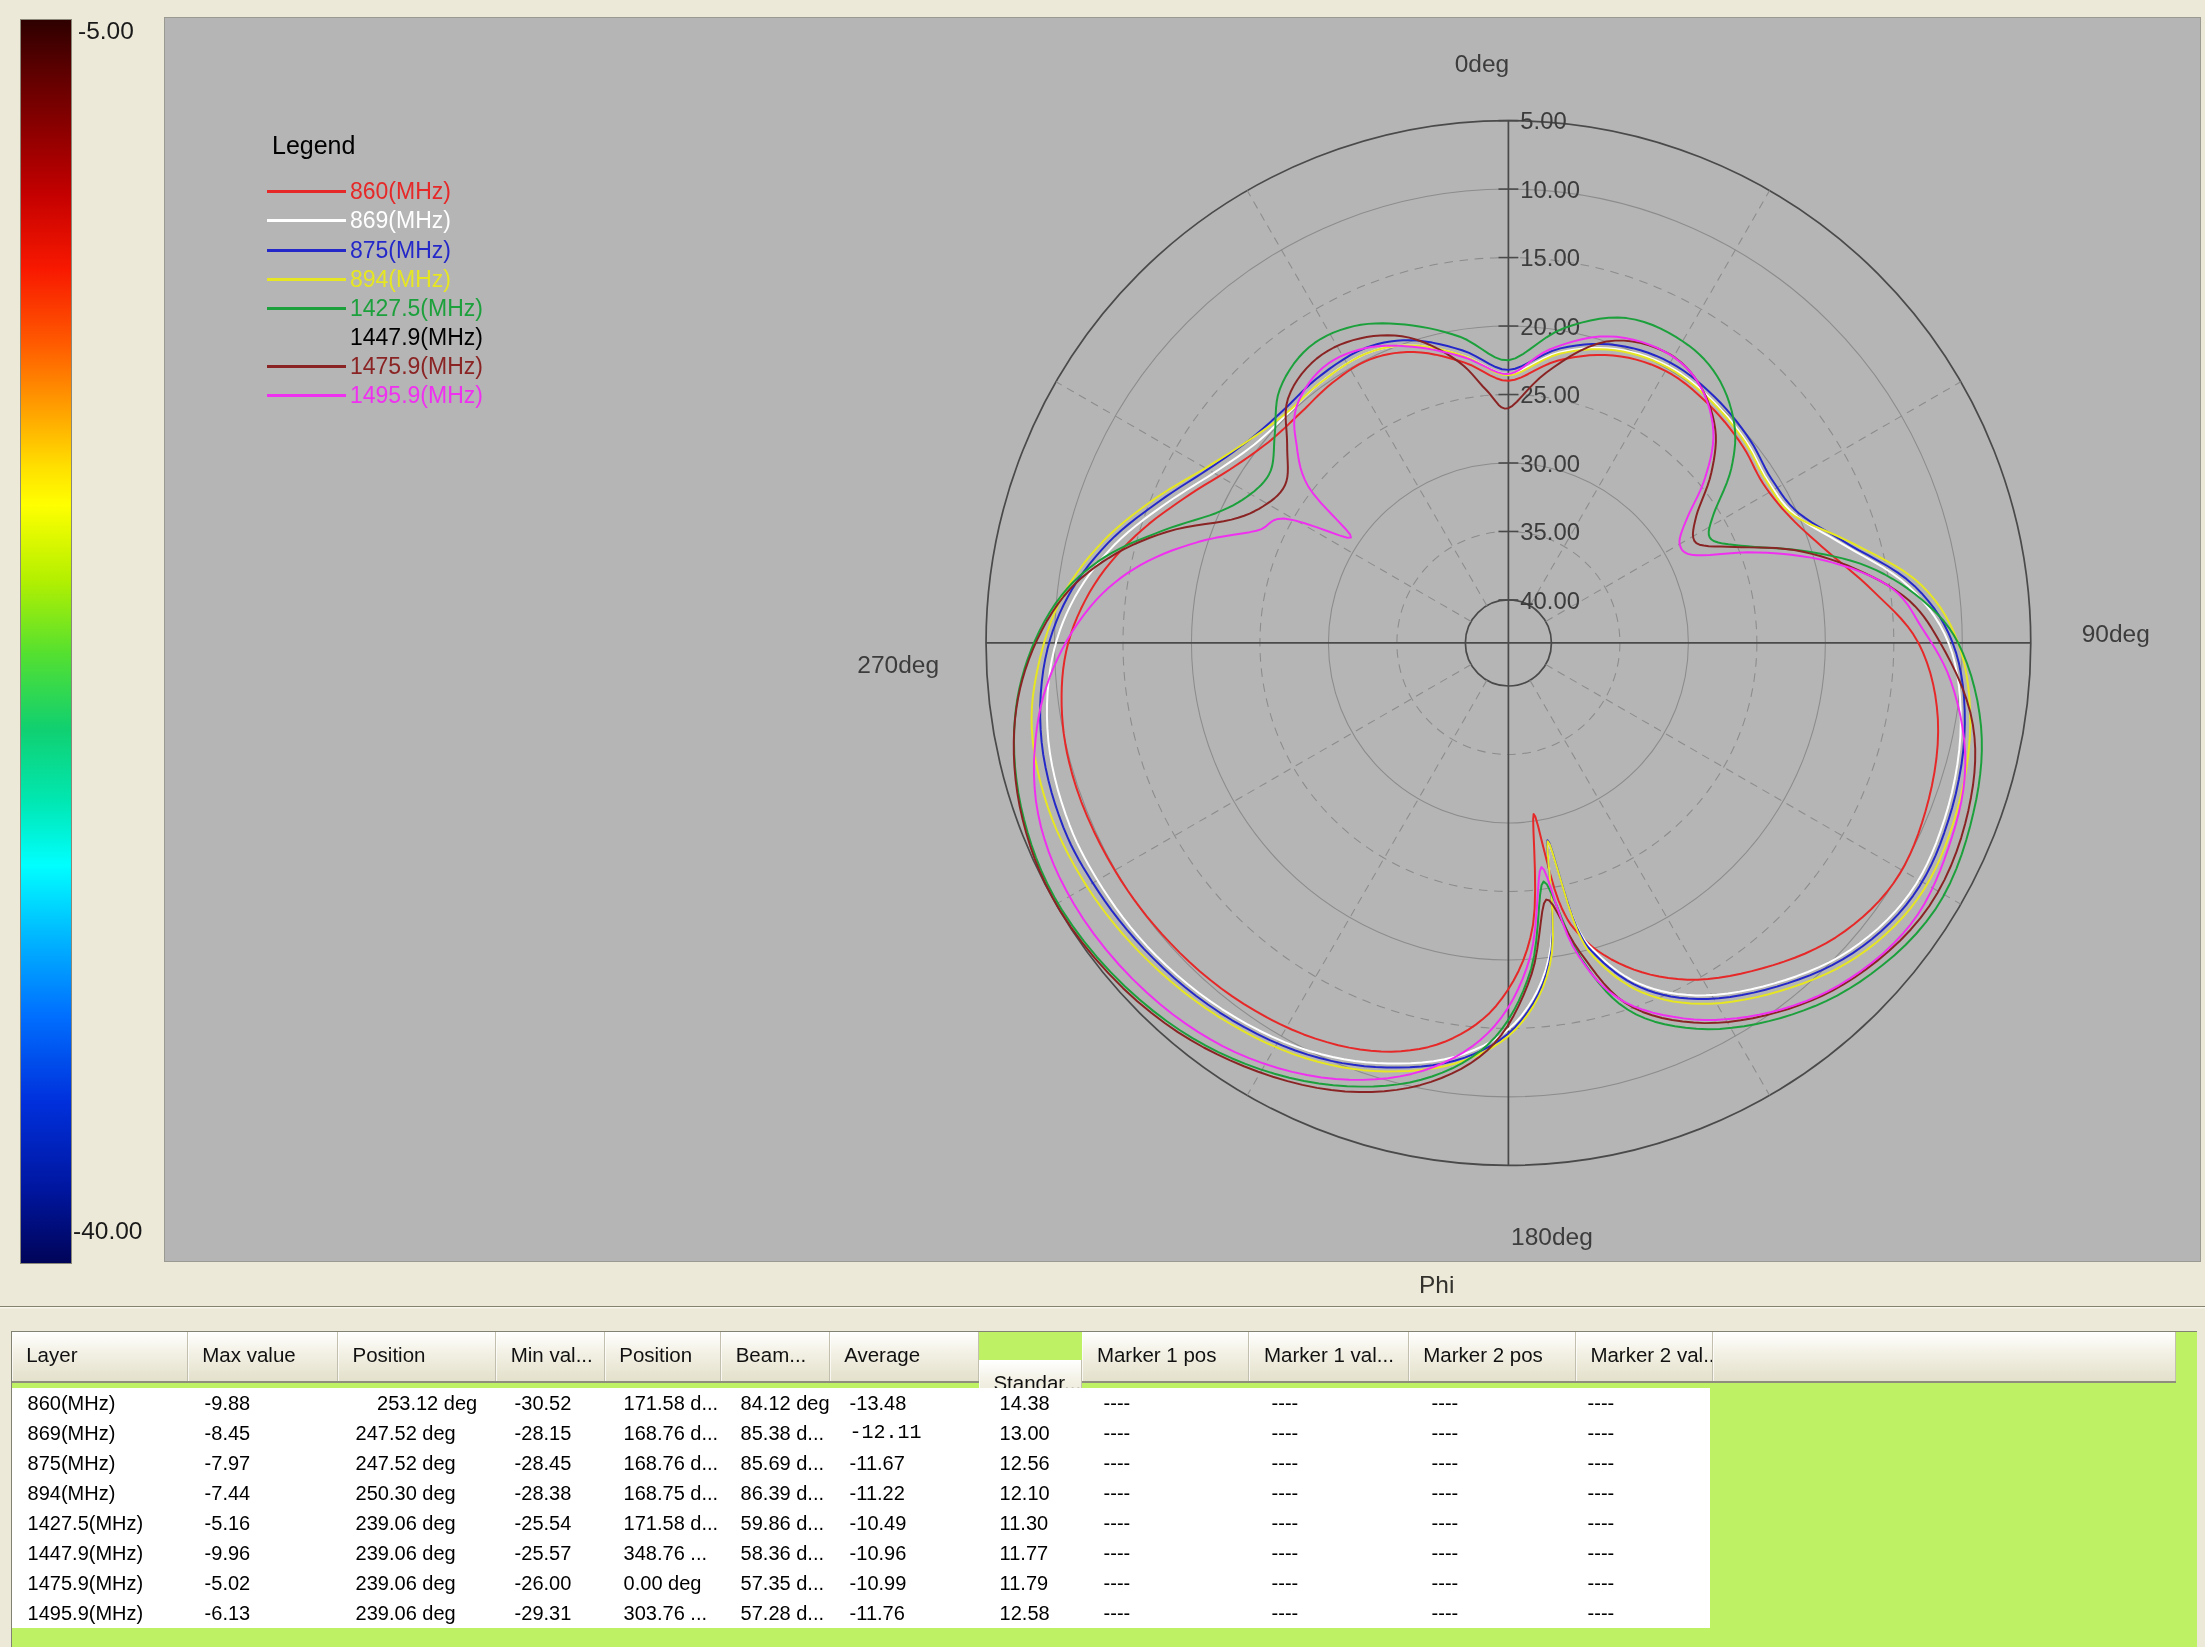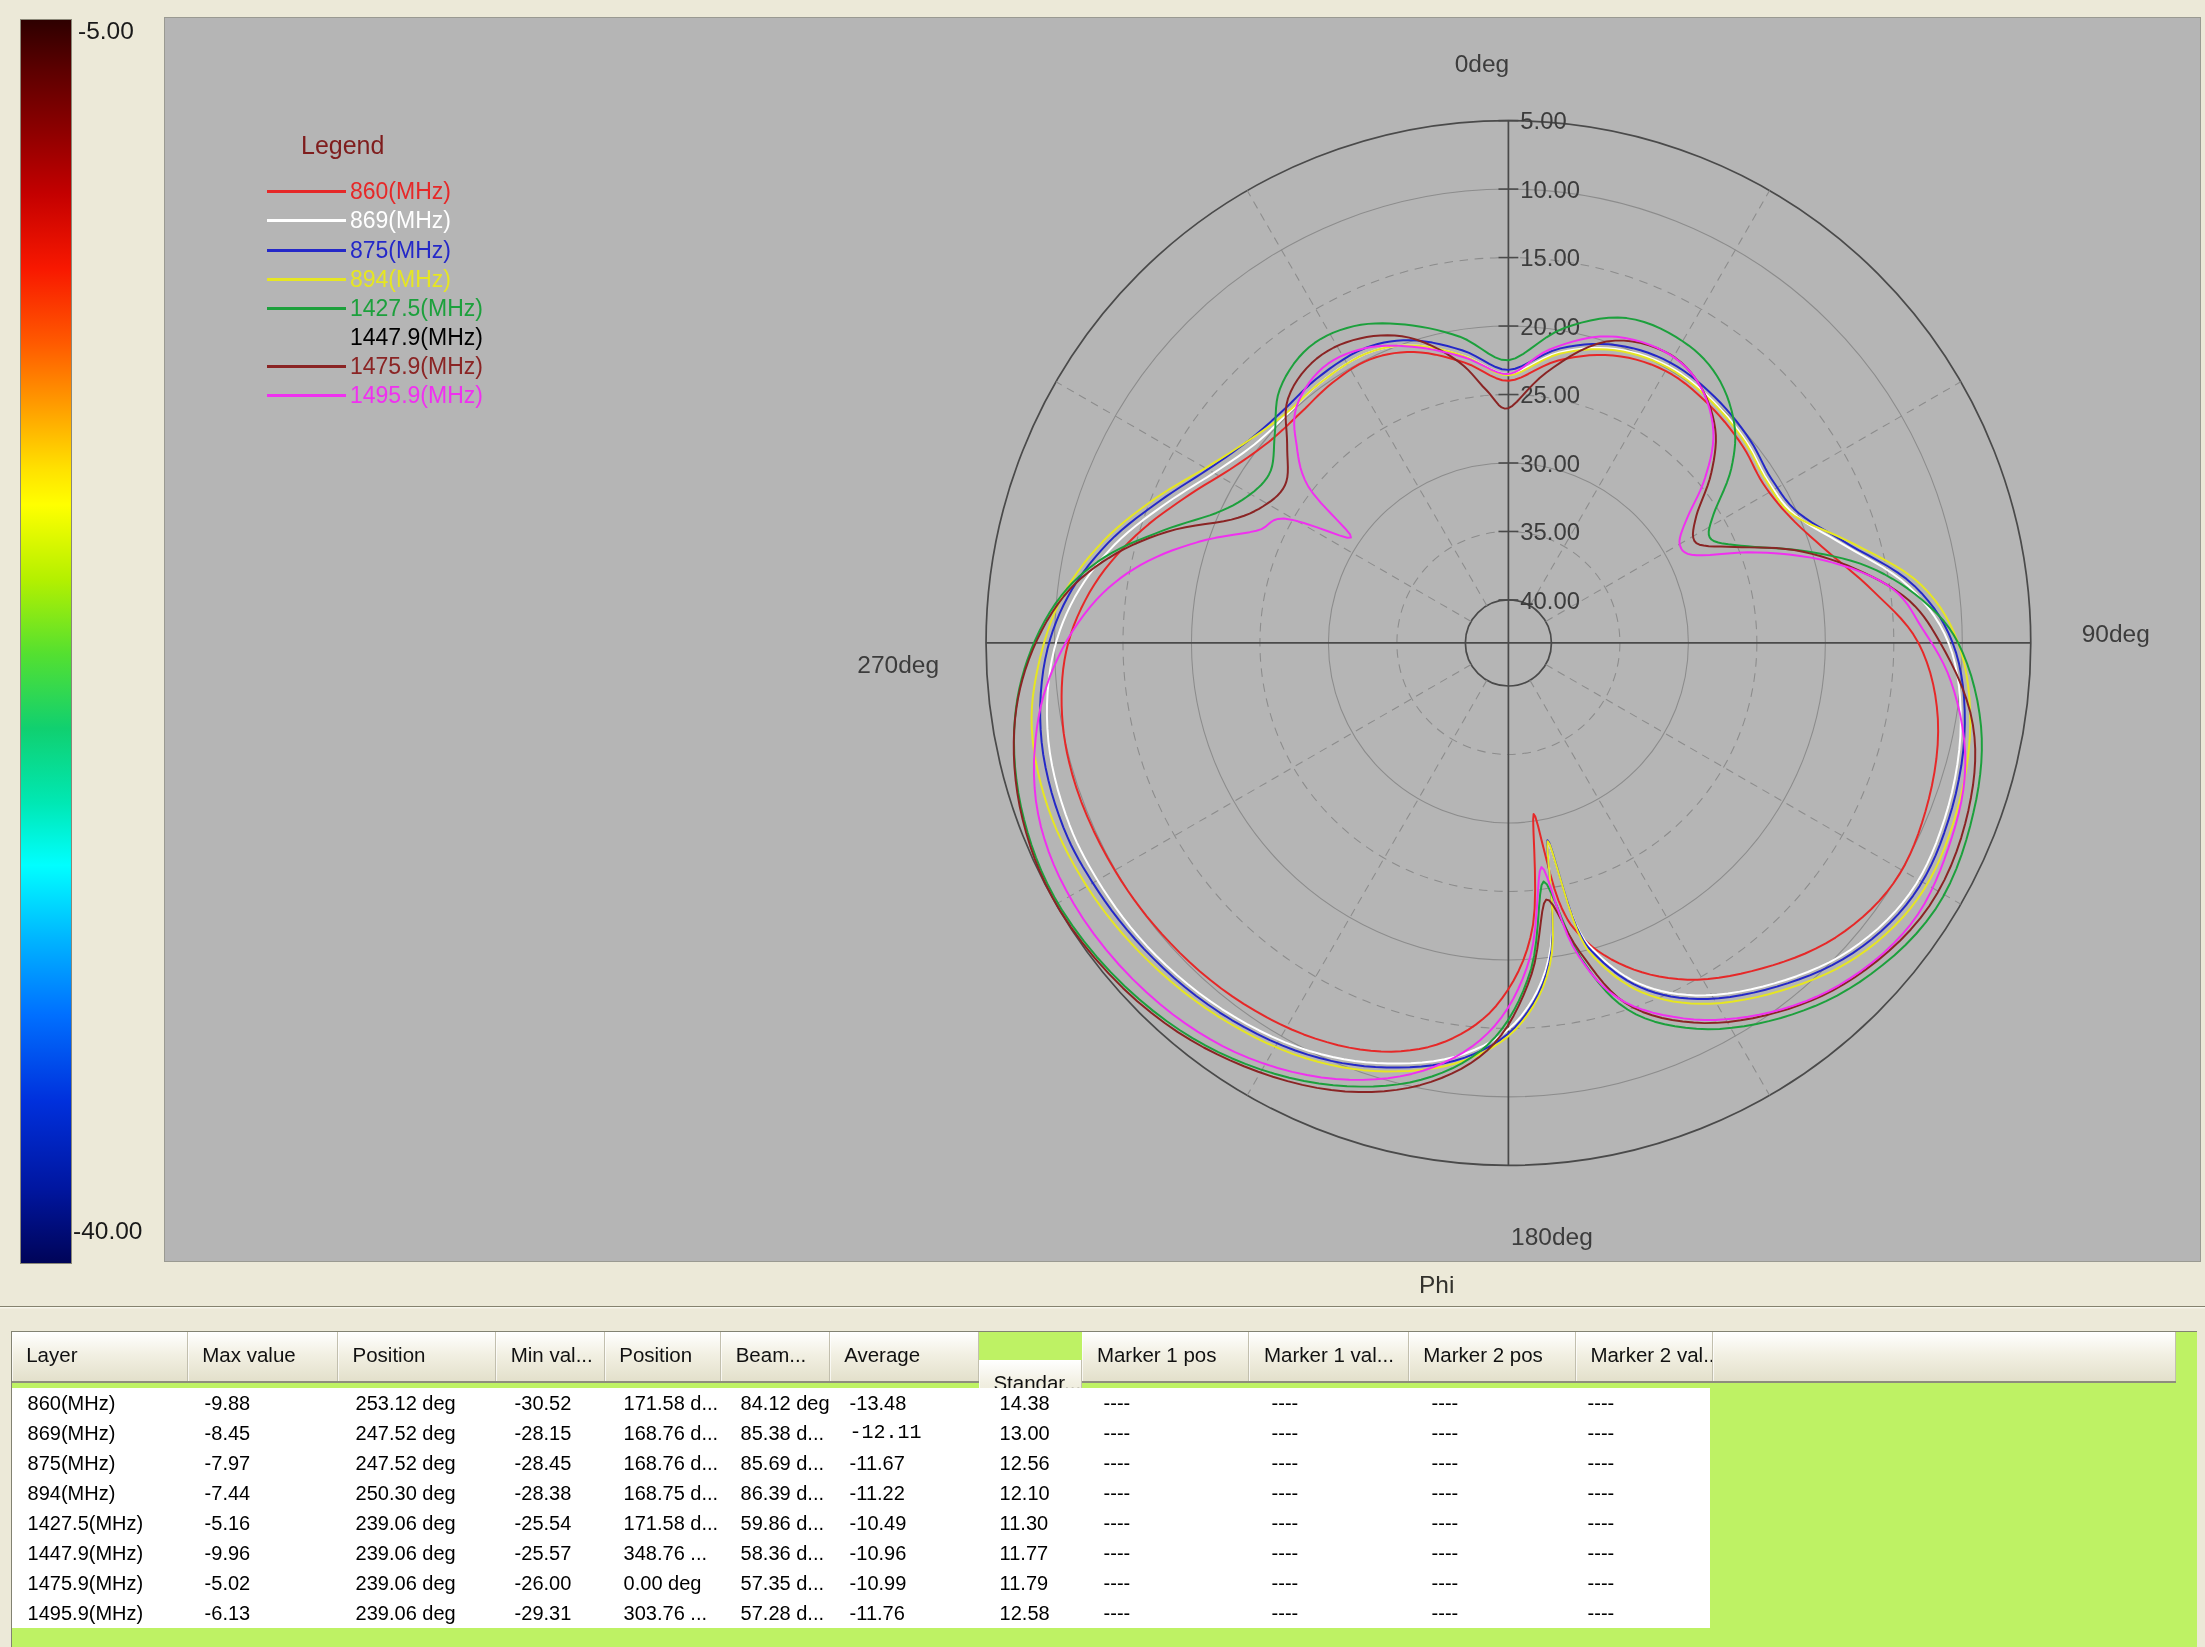--- a/index.html
+++ b/index.html
@@ -98,21 +98,21 @@
         <path d="M2029.0 537.7L2038.8 535.9L2049.0 531.9L2059.8 526.4L2071.0 520.2L2082.6 514.2L2094.5 508.9L2106.4 505.2L2118.2 502.7L2130.2 500.7L2142.2 499.3L2154.3 498.5L2166.5 498.3L2178.6 498.8L2190.6 500.0L2202.5 501.9L2214.3 504.4L2225.9 507.5L2237.4 511.3L2248.6 515.6L2259.6 520.5L2270.4 525.8L2280.9 531.8L2291.0 538.4L2300.7 545.5L2310.1 553.0L2319.2 560.9L2328.1 569.0L2336.7 577.3L2345.2 585.9L2353.6 594.9L2361.6 604.2L2369.3 613.7L2376.5 623.2L2383.2 632.6L2389.4 641.6L2394.8 650.4L2399.5 659.0L2403.8 667.4L2407.8 675.6L2411.8 683.6L2416.1 691.4L2420.9 699.1L2426.0 706.8L2431.1 714.5L2436.3 722.2L2441.8 729.7L2447.9 737.1L2454.8 744.2L2462.5 751.0L2471.4 757.5L2481.1 764.0L2491.7 770.4L2502.9 776.9L2514.6 783.5L2526.6 790.5L2538.9 797.8L2551.8 805.3L2565.7 813.0L2580.1 821.1L2594.7 829.6L2608.8 838.8L2622.1 848.5L2634.2 859.0L2645.0 869.7L2655.0 880.7L2664.2 892.0L2672.7 903.9L2680.5 916.3L2687.6 929.7L2693.9 944.0L2699.3 959.3L2703.6 975.3L2707.0 991.9L2709.5 1009.2L2711.2 1027.0L2712.1 1045.5L2712.3 1064.5L2711.7 1084.5L2710.0 1105.5L2707.2 1127.1L2703.4 1148.8L2698.8 1170.2L2693.5 1190.8L2687.7 1210.1L2681.6 1228.2L2675.4 1245.4L2668.7 1261.9L2661.5 1277.7L2653.6 1293.1L2644.8 1308.0L2635.0 1322.6L2624.1 1336.8L2612.5 1350.4L2600.1 1363.3L2587.1 1375.5L2573.4 1387.1L2559.3 1398.0L2544.6 1408.3L2529.4 1417.7L2513.7 1426.3L2497.5 1434.1L2481.1 1441.0L2464.4 1447.3L2447.5 1453.0L2430.7 1458.2L2413.6 1462.9L2396.0 1467.0L2378.3 1470.6L2360.7 1473.3L2343.6 1475.2L2327.3 1476.2L2312.0 1476.3L2297.8 1475.5L2284.4 1474.2L2271.8 1472.2L2259.8 1469.7L2248.3 1466.5L2237.2 1462.8L2226.5 1458.5L2216.0 1453.5L2205.9 1447.7L2196.2 1441.3L2187.1 1434.6L2178.6 1427.7L2170.8 1420.8L2163.8 1414.1L2157.8 1408.2L2152.9 1403.3L2148.6 1398.6L2144.7 1393.6L2140.6 1387.5L2136.2 1379.6L2131.1 1369.3L2124.8 1353.6L2117.6 1332.4L2110.1 1308.5L2103.0 1285.1L2096.8 1265.2L2092.1 1251.9L2089.2 1248.2L2088.6 1256.0L2089.6 1273.1L2091.5 1296.9L2093.5 1324.5L2094.8 1353.0L2095.0 1379.7L2093.3 1401.7L2090.0 1419.8L2085.6 1436.8L2080.0 1452.8L2073.5 1467.7L2066.1 1481.8L2057.7 1494.9L2048.7 1507.2L2038.8 1518.4L2028.2 1528.3L2016.7 1537.2L2004.6 1545.1L1991.7 1552.1L1978.1 1558.4L1963.8 1564.1L1948.7 1569.0L1932.6 1572.8L1916.0 1575.7L1898.8 1577.6L1881.5 1578.8L1864.1 1579.2L1846.9 1579.2L1830.0 1578.5L1813.4 1577.3L1796.9 1575.4L1780.4 1572.8L1763.6 1569.4L1746.3 1565.3L1728.5 1560.2L1710.0 1554.0L1691.0 1546.8L1671.8 1538.5L1652.5 1529.3L1633.5 1519.2L1614.8 1508.5L1596.7 1497.3L1579.0 1485.4L1561.5 1472.7L1544.4 1459.2L1527.8 1445.2L1512.0 1430.9L1497.1 1416.4L1483.2 1402.0L1470.3 1387.6L1458.1 1373.1L1446.6 1358.5L1436.0 1344.1L1426.1 1329.8L1416.9 1315.9L1408.4 1302.3L1400.8 1289.7L1394.2 1278.2L1388.2 1267.2L1382.6 1256.4L1377.1 1245.1L1371.6 1232.7L1366.0 1218.6L1360.2 1202.8L1354.4 1185.6L1348.9 1167.4L1344.0 1148.5L1339.8 1129.3L1336.5 1110.3L1334.1 1091.7L1332.7 1073.4L1332.0 1055.0L1332.1 1036.7L1333.0 1018.6L1334.6 1001.1L1336.8 984.1L1339.7 968.1L1343.1 953.0L1347.0 938.9L1351.4 925.4L1356.2 912.5L1361.5 900.0L1367.4 887.6L1373.9 875.1L1381.1 862.8L1388.8 850.8L1397.0 839.1L1405.7 827.7L1414.9 816.7L1424.3 806.0L1434.0 795.7L1444.2 785.7L1454.8 776.3L1465.8 767.2L1477.0 758.5L1488.3 750.2L1499.4 742.2L1510.3 734.5L1521.2 726.9L1532.0 719.8L1542.8 712.9L1553.5 706.2L1564.0 699.7L1574.2 693.4L1584.0 687.1L1593.5 680.8L1602.7 674.7L1611.7 668.6L1620.5 662.5L1629.0 656.4L1637.3 650.3L1645.3 644.2L1652.9 637.9L1660.2 631.4L1667.4 624.8L1674.3 618.2L1681.2 611.5L1688.1 604.8L1695.0 598.2L1701.8 591.6L1708.4 585.1L1714.9 578.5L1721.5 571.9L1728.4 565.2L1735.8 558.5L1744.0 551.7L1752.9 544.7L1762.6 537.4L1772.8 530.0L1783.5 523.0L1794.3 516.5L1805.1 510.9L1815.5 506.3L1825.5 502.7L1835.0 499.9L1844.3 497.8L1853.6 496.3L1863.0 495.2L1872.7 494.7L1883.0 494.6L1893.8 495.2L1904.9 496.5L1916.2 498.4L1927.4 500.9L1938.6 503.8L1949.6 506.9L1960.3 510.0L1970.7 513.9L1980.9 518.9L1990.8 524.3L2000.5 529.5L2010.1 533.9L2019.5 536.9Z" fill="none" stroke="#ffffff" stroke-width="3" stroke-linejoin="round" stroke-linecap="round"></path>
         <path d="M2029.0 531.5L2039.0 529.8L2049.3 525.8L2060.2 520.3L2071.6 514.2L2083.4 508.1L2095.4 502.8L2107.5 499.0L2119.4 496.6L2131.6 494.7L2143.8 493.3L2156.0 492.5L2168.3 492.4L2180.6 492.9L2192.7 494.2L2204.8 496.1L2216.7 498.7L2228.5 501.9L2240.1 505.7L2251.5 510.1L2262.6 515.0L2273.5 520.5L2284.1 526.5L2294.3 533.2L2304.2 540.4L2313.7 548.0L2322.9 555.9L2331.9 564.1L2340.7 572.5L2349.3 581.2L2357.8 590.4L2365.9 599.8L2373.7 609.4L2381.1 619.0L2387.9 628.5L2394.1 637.6L2399.7 646.5L2404.4 655.2L2408.8 663.7L2412.9 672.0L2417.0 680.1L2421.3 688.0L2426.2 695.8L2431.3 703.6L2436.5 711.5L2441.7 719.2L2447.3 726.9L2453.5 734.3L2460.4 741.5L2468.2 748.4L2477.1 755.1L2486.8 761.7L2497.4 768.2L2508.6 774.8L2520.3 781.6L2532.5 788.7L2544.8 796.1L2558.0 803.7L2572.3 811.4L2587.1 819.5L2602.1 828.1L2616.6 837.4L2630.2 847.2L2642.3 857.8L2653.1 868.8L2662.8 879.9L2671.8 891.4L2679.9 903.4L2687.3 916.0L2694.0 929.5L2700.1 944.0L2705.4 959.4L2709.7 975.5L2713.0 992.3L2715.6 1009.7L2717.3 1027.8L2718.2 1046.4L2718.4 1065.6L2717.7 1085.7L2716.0 1106.9L2713.2 1128.7L2709.3 1150.6L2704.7 1172.2L2699.3 1192.9L2693.4 1212.4L2687.3 1230.7L2681.0 1248.1L2674.3 1264.7L2667.0 1280.6L2659.0 1296.1L2650.1 1311.2L2640.2 1325.9L2629.3 1340.2L2617.6 1353.9L2605.1 1367.0L2592.0 1379.3L2578.3 1391.1L2564.0 1402.1L2549.2 1412.4L2533.9 1422.0L2518.1 1430.7L2501.8 1438.5L2485.2 1445.6L2468.4 1452.0L2451.5 1457.8L2434.5 1463.0L2417.3 1467.8L2399.6 1472.1L2381.7 1475.7L2364.0 1478.6L2346.8 1480.6L2330.3 1481.6L2314.9 1481.7L2300.6 1481.1L2287.1 1479.8L2274.4 1477.9L2262.3 1475.4L2250.7 1472.3L2239.6 1468.6L2228.7 1464.3L2218.2 1459.3L2208.0 1453.6L2198.2 1447.3L2189.1 1440.7L2180.5 1433.8L2172.6 1426.9L2165.5 1420.1L2159.5 1414.1L2154.5 1409.1L2150.1 1404.4L2146.1 1399.1L2141.9 1392.7L2137.4 1384.3L2132.1 1373.3L2125.5 1356.4L2117.9 1333.5L2109.9 1307.6L2102.4 1282.3L2095.8 1260.7L2090.9 1246.2L2088.0 1242.1L2087.6 1250.6L2088.9 1269.3L2091.2 1295.1L2093.5 1325.0L2095.3 1355.9L2095.7 1384.5L2094.2 1407.8L2090.9 1426.6L2086.4 1443.8L2080.8 1459.8L2074.1 1474.6L2066.5 1488.3L2058.1 1501.2L2048.9 1513.4L2038.9 1524.6L2028.2 1534.5L2016.6 1543.4L2004.3 1551.3L1991.3 1558.3L1977.6 1564.6L1963.2 1570.3L1947.9 1575.1L1931.7 1579.0L1914.9 1581.8L1897.6 1583.7L1880.1 1584.8L1862.5 1585.2L1845.2 1585.1L1828.2 1584.5L1811.4 1583.2L1794.8 1581.2L1778.1 1578.6L1761.1 1575.2L1743.7 1570.9L1725.7 1565.8L1707.1 1559.5L1687.9 1552.2L1668.6 1543.8L1649.2 1534.5L1630.0 1524.3L1611.1 1513.5L1592.9 1502.2L1575.1 1490.1L1557.4 1477.3L1540.2 1463.6L1523.6 1449.5L1507.6 1435.0L1492.6 1420.4L1478.5 1406.0L1465.2 1391.5L1452.7 1377.1L1441.0 1362.6L1429.9 1348.2L1419.6 1334.0L1410.1 1320.0L1401.2 1306.4L1393.4 1293.8L1386.4 1282.3L1380.1 1271.3L1374.2 1260.4L1368.4 1249.1L1362.7 1236.6L1356.8 1222.4L1350.8 1206.4L1344.8 1189.0L1339.2 1170.6L1334.2 1151.4L1329.9 1132.0L1326.4 1112.7L1324.0 1093.8L1322.5 1075.3L1321.8 1056.6L1321.8 1038.0L1322.7 1019.7L1324.3 1001.9L1326.5 984.7L1329.4 968.4L1332.8 953.1L1336.7 938.8L1341.0 925.2L1345.9 912.1L1351.2 899.3L1357.1 886.7L1363.6 874.1L1370.8 861.5L1378.5 849.3L1386.8 837.4L1395.6 825.8L1404.7 814.6L1414.2 803.7L1424.0 793.2L1434.2 783.0L1444.9 773.4L1456.0 764.1L1467.2 755.3L1478.5 746.8L1489.8 738.5L1500.8 730.6L1511.6 722.9L1522.6 715.5L1533.5 708.4L1544.3 701.6L1554.8 694.9L1565.1 688.4L1575.0 681.9L1584.6 675.5L1593.9 669.1L1603.0 662.8L1611.9 656.6L1620.5 650.3L1628.9 644.1L1637.1 637.8L1645.0 631.5L1652.7 625.1L1660.2 618.6L1667.6 612.0L1674.9 605.4L1682.1 598.8L1689.3 592.2L1696.3 585.6L1703.0 579.0L1709.6 572.3L1716.3 565.6L1723.3 558.7L1730.8 551.9L1739.1 545.0L1748.2 537.9L1758.1 530.4L1768.5 523.0L1779.3 515.9L1790.3 509.3L1801.3 503.5L1811.9 498.9L1822.0 495.2L1831.7 492.3L1841.2 490.1L1850.6 488.5L1860.1 487.5L1870.0 486.9L1880.4 486.8L1891.4 487.2L1902.7 488.5L1914.1 490.3L1925.6 492.7L1936.9 495.5L1948.1 498.6L1959.0 501.8L1969.6 505.9L1980.0 511.2L1990.2 516.9L2000.1 522.5L2009.8 527.2L2019.3 530.5Z" fill="none" stroke="#2428c8" stroke-width="3" stroke-linejoin="round" stroke-linecap="round"></path>
         <path d="M2029.0 539.8L2038.8 538.1L2048.9 534.1L2059.6 528.6L2070.8 522.4L2082.4 516.3L2094.2 511.0L2106.0 507.2L2117.8 504.7L2129.7 502.7L2141.7 501.3L2153.8 500.5L2165.9 500.3L2177.9 500.8L2189.9 501.9L2201.8 503.8L2213.5 506.3L2225.1 509.4L2236.5 513.1L2247.7 517.4L2258.7 522.3L2269.4 527.6L2279.8 533.6L2289.8 540.1L2299.5 547.2L2308.9 554.7L2317.9 562.5L2326.8 570.6L2335.4 578.9L2343.9 587.4L2352.1 596.4L2360.2 605.7L2367.8 615.2L2375.0 624.6L2381.7 633.9L2387.8 642.9L2393.2 651.7L2397.9 660.2L2402.1 668.6L2406.1 676.8L2410.1 684.7L2414.4 692.5L2419.2 700.2L2424.1 707.9L2428.9 715.8L2433.8 723.6L2439.1 731.2L2445.1 738.5L2452.2 745.4L2460.7 751.8L2470.7 757.8L2482.3 763.5L2495.0 769.1L2508.5 774.9L2522.6 780.9L2536.8 787.4L2550.8 794.4L2565.2 801.8L2580.4 809.4L2595.9 817.6L2611.4 826.3L2626.4 835.6L2640.2 845.6L2652.6 856.4L2663.4 867.5L2672.9 878.9L2681.5 890.6L2689.2 902.8L2696.2 915.7L2702.5 929.3L2708.4 944.0L2713.5 959.6L2717.8 975.9L2721.1 992.9L2723.7 1010.5L2725.4 1028.8L2726.4 1047.6L2726.6 1067.0L2725.9 1087.4L2724.0 1108.8L2721.2 1130.9L2717.3 1153.0L2712.5 1174.8L2707.0 1195.8L2701.1 1215.5L2694.9 1234.0L2688.5 1251.6L2681.7 1268.4L2674.3 1284.5L2666.2 1300.2L2657.3 1315.4L2647.2 1330.3L2636.2 1344.8L2624.3 1358.7L2611.8 1371.9L2598.5 1384.4L2584.7 1396.3L2570.3 1407.5L2555.4 1418.0L2540.0 1427.7L2524.0 1436.5L2507.5 1444.5L2490.8 1451.8L2473.8 1458.3L2456.7 1464.2L2439.6 1469.6L2422.2 1474.5L2404.3 1478.9L2386.3 1482.6L2368.4 1485.6L2351.0 1487.7L2334.4 1488.8L2318.8 1489.0L2304.3 1488.5L2290.7 1487.2L2277.8 1485.4L2265.6 1482.9L2253.9 1479.9L2242.6 1476.3L2231.7 1472.0L2221.0 1467.1L2210.7 1461.4L2200.9 1455.3L2191.6 1448.7L2183.0 1441.8L2175.0 1434.9L2167.8 1428.0L2161.6 1421.9L2156.5 1416.7L2152.1 1411.8L2147.9 1406.3L2143.7 1399.6L2139.0 1390.8L2133.5 1379.3L2126.8 1361.9L2118.9 1338.2L2110.8 1311.5L2103.0 1285.3L2096.3 1263.0L2091.2 1247.9L2088.3 1243.5L2087.8 1252.0L2089.2 1271.0L2091.5 1297.3L2094.0 1327.8L2095.8 1359.2L2096.3 1388.3L2094.8 1411.9L2091.4 1430.8L2086.9 1448.2L2081.2 1464.1L2074.5 1478.8L2066.8 1492.5L2058.3 1505.4L2049.0 1517.5L2039.0 1528.7L2028.2 1538.6L2016.5 1547.4L2004.2 1555.3L1991.1 1562.3L1977.3 1568.6L1962.7 1574.4L1947.3 1579.5L1931.0 1583.6L1914.0 1586.7L1896.5 1588.9L1878.8 1590.4L1861.0 1591.0L1843.5 1591.1L1826.3 1590.5L1809.4 1589.2L1792.6 1587.2L1775.8 1584.4L1758.7 1580.9L1741.2 1576.6L1723.0 1571.3L1704.2 1565.0L1684.9 1557.5L1665.4 1549.0L1645.9 1539.6L1626.5 1529.3L1607.5 1518.4L1589.1 1507.1L1571.0 1495.1L1553.0 1482.2L1535.4 1468.7L1518.4 1454.6L1502.1 1440.2L1486.6 1425.7L1472.1 1411.3L1458.7 1397.1L1446.2 1383.2L1434.5 1369.5L1423.4 1355.6L1412.7 1341.5L1402.4 1326.9L1392.3 1311.6L1382.4 1295.7L1372.8 1279.2L1363.7 1262.4L1355.2 1245.3L1347.2 1227.9L1340.1 1210.4L1333.7 1193.0L1328.0 1175.4L1323.0 1157.6L1318.6 1139.8L1315.0 1122.1L1312.1 1104.6L1310.1 1087.5L1309.0 1071.0L1308.8 1055.1L1309.4 1039.9L1310.7 1025.2L1312.7 1010.9L1315.1 996.9L1317.9 982.9L1321.1 968.7L1324.6 954.5L1328.5 940.5L1332.9 926.6L1337.7 913.0L1343.0 899.5L1348.9 886.2L1355.4 873.2L1362.6 860.5L1370.4 848.1L1378.7 836.0L1387.4 824.3L1396.6 812.9L1406.2 801.8L1416.0 791.2L1426.2 780.9L1436.9 771.0L1447.9 761.6L1459.1 752.5L1470.5 743.9L1481.8 735.5L1493.1 727.5L1504.4 719.8L1515.8 712.5L1527.4 705.5L1538.8 698.8L1550.0 692.4L1560.9 686.1L1571.4 679.8L1581.5 673.6L1591.4 667.5L1601.0 661.5L1610.3 655.5L1619.4 649.5L1628.4 643.7L1637.1 637.8L1645.7 632.0L1654.1 626.2L1662.3 620.4L1670.3 614.5L1678.2 608.6L1686.0 602.7L1693.6 596.7L1700.9 590.6L1707.7 584.4L1714.5 578.0L1721.2 571.5L1728.3 565.0L1735.8 558.3L1744.0 551.7L1753.0 544.8L1762.7 537.5L1772.9 530.2L1783.5 523.1L1794.3 516.6L1805.1 510.9L1815.5 506.3L1825.5 502.7L1835.0 499.9L1844.3 497.8L1853.6 496.3L1863.0 495.2L1872.7 494.7L1883.0 494.6L1893.8 495.2L1904.9 496.4L1916.1 498.3L1927.4 500.8L1938.6 503.6L1949.6 506.7L1960.3 510.0L1970.7 514.1L1980.9 519.4L1990.9 525.2L2000.6 530.8L2010.1 535.5L2019.5 538.7Z" fill="none" stroke="#e6e622" stroke-width="3" stroke-linejoin="round" stroke-linecap="round"></path>
         <path d="M2029.0 517.0L2039.3 514.1L2050.2 508.2L2061.7 500.2L2073.9 491.3L2086.6 482.3L2099.7 474.4L2112.8 468.5L2126.0 464.1L2139.4 460.1L2153.0 456.8L2166.8 454.4L2180.5 452.9L2194.1 452.5L2207.6 453.3L2220.9 455.6L2234.0 459.1L2246.8 463.7L2259.1 469.2L2270.8 475.2L2281.9 481.7L2292.1 488.2L2301.5 494.8L2310.1 501.6L2318.0 508.6L2325.2 515.9L2331.9 523.6L2338.2 531.8L2344.1 540.7L2349.7 550.3L2354.7 560.5L2359.2 571.2L2363.0 582.2L2366.2 593.1L2368.6 603.9L2370.4 614.3L2371.4 624.3L2371.7 633.9L2371.4 643.3L2370.5 652.6L2369.2 662.0L2367.5 671.4L2365.5 681.1L2362.7 691.3L2358.9 702.0L2354.5 712.9L2349.9 723.4L2345.4 733.4L2341.5 742.6L2338.5 750.6L2336.2 757.7L2334.1 764.3L2332.5 770.3L2331.6 775.6L2331.7 780.3L2333.0 784.4L2335.7 787.7L2340.1 790.4L2345.9 792.3L2353.1 793.9L2361.3 795.0L2370.4 796.0L2380.2 797.0L2390.4 798.0L2401.4 798.9L2413.5 799.7L2426.5 800.4L2440.0 801.3L2453.8 802.4L2467.5 803.9L2480.9 805.9L2494.0 808.1L2507.2 810.5L2520.4 813.2L2533.6 816.2L2546.6 819.7L2559.5 823.8L2572.1 828.6L2584.5 834.0L2596.9 840.2L2609.0 847.0L2620.8 854.2L2632.2 862.0L2643.0 870.1L2653.2 878.4L2662.6 886.6L2671.2 894.6L2679.3 902.6L2686.9 911.2L2694.2 920.7L2701.4 931.5L2708.4 944.0L2715.2 958.6L2721.8 975.0L2727.8 992.9L2733.0 1011.8L2737.4 1031.3L2740.6 1050.8L2742.9 1069.9L2744.0 1088.3L2744.1 1106.5L2743.3 1124.5L2741.6 1142.6L2739.1 1161.1L2735.8 1180.0L2731.5 1199.7L2726.5 1220.3L2720.6 1241.6L2713.7 1263.3L2705.6 1285.1L2696.3 1306.5L2685.6 1327.2L2673.6 1346.8L2660.0 1365.3L2645.0 1383.2L2628.8 1400.1L2611.8 1415.9L2594.3 1430.5L2576.7 1444.0L2559.4 1456.2L2542.4 1467.0L2525.6 1476.5L2508.8 1484.9L2492.1 1492.4L2475.2 1499.0L2458.1 1505.0L2440.5 1510.4L2422.4 1515.2L2403.9 1519.4L2385.2 1522.8L2366.6 1525.3L2348.3 1526.9L2330.4 1527.4L2313.2 1526.7L2296.6 1525.2L2280.5 1523.0L2264.9 1519.9L2249.9 1516.0L2235.5 1511.0L2221.8 1504.9L2208.9 1497.6L2197.0 1489.2L2186.1 1479.9L2176.0 1469.6L2166.5 1458.5L2157.2 1446.7L2148.1 1434.0L2139.0 1420.5L2129.4 1403.8L2119.5 1383.0L2109.9 1360.6L2101.1 1339.0L2093.3 1320.8L2087.0 1308.3L2082.2 1304.2L2079.0 1310.0L2076.9 1324.2L2075.2 1344.3L2073.5 1368.0L2071.2 1392.8L2067.9 1416.3L2063.4 1436.0L2057.8 1452.8L2051.6 1469.2L2044.5 1484.9L2036.7 1500.0L2028.1 1514.4L2018.6 1527.8L2008.2 1540.3L1996.9 1551.6L1984.9 1561.7L1972.1 1570.8L1958.6 1579.0L1944.3 1586.4L1929.3 1592.9L1913.5 1598.8L1897.1 1603.8L1880.0 1607.8L1862.3 1610.7L1843.9 1612.7L1825.0 1613.8L1805.5 1614.1L1785.3 1613.5L1764.4 1612.0L1742.7 1609.3L1720.5 1605.5L1698.0 1600.6L1675.6 1594.6L1653.4 1587.6L1631.7 1579.8L1610.9 1571.2L1590.8 1561.9L1571.2 1551.8L1551.8 1540.8L1532.3 1528.6L1512.6 1514.9L1492.4 1499.7L1471.3 1482.2L1449.5 1462.4L1427.9 1440.8L1407.0 1417.9L1387.7 1394.4L1370.4 1371.0L1355.5 1348.7L1343.1 1327.5L1332.4 1307.2L1323.3 1287.5L1315.5 1268.2L1308.7 1249.1L1302.7 1229.9L1297.3 1210.3L1292.6 1190.4L1288.8 1170.5L1285.9 1150.6L1283.8 1131.1L1282.6 1112.0L1282.2 1093.4L1282.5 1075.6L1283.6 1058.8L1285.2 1042.8L1287.4 1027.6L1290.3 1012.8L1293.7 998.4L1297.8 983.9L1302.5 969.4L1308.0 954.6L1314.2 939.7L1321.1 925.0L1328.6 910.8L1336.5 897.3L1344.8 884.6L1353.4 873.0L1362.0 862.5L1370.7 853.1L1379.6 844.5L1388.8 836.5L1398.4 828.9L1408.4 821.6L1419.1 814.4L1430.6 807.4L1442.9 801.0L1455.6 794.9L1468.6 789.3L1481.6 784.1L1494.4 779.1L1506.8 774.3L1519.1 769.8L1531.4 765.7L1543.7 761.9L1555.7 758.2L1567.2 754.7L1578.0 751.2L1587.9 747.6L1597.0 743.8L1605.4 740.0L1613.2 736.0L1620.4 732.0L1627.2 727.8L1633.5 723.5L1639.5 719.1L1645.2 714.7L1650.5 710.1L1655.5 705.4L1660.0 700.4L1664.0 695.1L1667.4 689.4L1670.2 683.3L1672.2 676.5L1673.5 669.1L1674.3 661.1L1674.8 652.7L1675.1 644.1L1675.6 635.2L1676.3 626.4L1677.0 617.6L1677.2 608.4L1677.5 599.0L1678.0 589.4L1679.0 579.7L1680.8 570.1L1683.8 560.6L1687.8 551.0L1692.7 541.3L1698.5 531.6L1704.9 522.2L1712.0 513.2L1719.7 504.9L1727.8 497.4L1736.3 490.8L1745.3 484.9L1754.8 479.8L1764.6 475.3L1774.7 471.5L1785.1 468.2L1795.6 465.4L1806.2 463.3L1817.0 462.0L1827.8 461.3L1838.8 461.2L1850.0 461.5L1861.3 462.2L1872.8 463.1L1884.5 464.4L1896.5 466.2L1908.5 468.4L1920.6 471.1L1932.6 474.2L1944.3 477.6L1955.7 481.4L1966.9 486.4L1977.9 492.9L1988.6 500.0L1999.0 506.9L2009.1 512.6L2019.0 516.3Z" fill="none" stroke="#1ca03c" stroke-width="3" stroke-linejoin="round" stroke-linecap="round"></path>
         <path d="M2029.0 552.2L2036.1 547.3L2043.6 541.4L2051.8 534.6L2060.5 527.5L2069.9 520.2L2079.9 513.2L2090.4 506.8L2101.8 500.7L2114.1 494.3L2127.1 488.2L2140.7 482.7L2154.6 478.1L2168.5 474.8L2182.0 473.0L2195.4 472.7L2208.8 473.6L2221.9 475.7L2234.7 478.8L2247.0 482.6L2258.5 487.1L2269.3 492.1L2279.0 497.5L2287.9 503.3L2295.9 509.6L2303.3 516.4L2310.1 523.7L2316.4 531.6L2322.5 540.0L2328.3 549.1L2333.6 559.0L2338.2 569.3L2342.3 579.9L2345.6 590.7L2348.2 601.3L2350.0 611.5L2351.1 621.5L2351.4 631.1L2351.1 640.6L2350.2 650.0L2348.9 659.4L2347.1 669.0L2345.0 678.8L2342.1 689.1L2338.2 699.9L2333.8 710.8L2329.0 721.4L2324.5 731.5L2320.6 740.9L2317.8 749.2L2315.8 756.8L2314.2 764.0L2313.0 770.8L2312.7 776.9L2313.3 782.2L2315.1 786.7L2318.3 790.2L2323.3 792.5L2330.0 794.0L2338.0 794.7L2347.1 795.0L2357.1 795.2L2367.6 795.3L2378.3 795.7L2389.5 796.2L2401.6 796.5L2414.5 796.7L2427.9 797.1L2441.5 797.9L2455.1 799.2L2468.5 801.2L2481.9 803.8L2495.4 807.1L2509.1 810.9L2522.6 815.2L2536.1 820.0L2549.2 825.2L2562.0 830.7L2574.5 836.5L2587.0 842.7L2599.2 849.3L2611.0 856.3L2622.3 863.6L2633.0 871.4L2642.9 879.5L2651.8 887.6L2659.7 895.4L2666.8 903.4L2673.6 911.9L2680.2 921.2L2686.9 931.7L2693.9 944.0L2701.3 958.3L2709.0 974.5L2716.3 992.1L2723.1 1010.9L2728.9 1030.3L2733.6 1049.8L2736.7 1068.8L2738.6 1087.2L2739.2 1105.3L2738.8 1123.3L2737.4 1141.4L2735.0 1159.8L2731.8 1178.7L2727.7 1198.3L2722.6 1218.7L2716.5 1239.8L2709.3 1261.3L2700.9 1282.7L2691.3 1303.8L2680.4 1324.2L2668.3 1343.5L2654.8 1361.8L2639.8 1379.5L2623.8 1396.2L2606.9 1411.9L2589.6 1426.5L2572.1 1439.8L2554.9 1451.9L2538.0 1462.6L2521.3 1472.0L2504.7 1480.3L2488.1 1487.7L2471.3 1494.2L2454.3 1500.0L2436.8 1505.3L2418.8 1510.1L2400.5 1514.2L2382.0 1517.5L2363.5 1520.0L2345.3 1521.4L2327.5 1521.8L2310.5 1521.1L2294.0 1519.6L2278.1 1517.3L2262.6 1514.2L2247.6 1510.2L2233.4 1505.2L2219.8 1499.1L2207.0 1491.7L2195.1 1483.1L2184.2 1473.3L2174.0 1462.6L2164.5 1451.1L2155.3 1439.1L2146.4 1426.9L2137.6 1414.5L2128.6 1399.9L2119.4 1382.4L2110.5 1363.8L2102.4 1346.2L2095.2 1331.5L2089.1 1321.9L2084.4 1319.3L2081.1 1325.2L2078.6 1338.3L2076.6 1356.5L2074.5 1377.8L2071.9 1400.2L2068.4 1421.7L2063.7 1440.1L2058.0 1456.3L2051.7 1472.5L2044.6 1488.3L2036.8 1503.6L2028.1 1518.2L2018.5 1531.9L2008.0 1544.4L1996.7 1555.7L1984.6 1565.8L1971.8 1575.0L1958.1 1583.1L1943.8 1590.5L1928.7 1597.0L1912.8 1602.9L1896.3 1607.9L1879.1 1611.9L1861.2 1615.0L1842.7 1617.0L1823.7 1618.1L1804.1 1618.2L1783.9 1617.4L1763.0 1615.4L1741.5 1612.2L1719.4 1607.8L1697.2 1602.2L1675.0 1595.6L1653.1 1588.1L1631.7 1579.8L1611.1 1570.9L1591.3 1561.3L1571.8 1551.0L1552.6 1539.7L1533.4 1527.3L1513.8 1513.6L1493.8 1498.2L1473.0 1480.6L1451.4 1460.7L1429.9 1439.1L1409.3 1416.2L1390.2 1392.7L1373.0 1369.3L1358.4 1347.0L1346.1 1325.8L1335.6 1305.5L1326.6 1285.9L1318.9 1266.6L1312.2 1247.6L1306.4 1228.4L1301.2 1208.9L1296.8 1189.0L1293.3 1169.1L1290.7 1149.3L1288.9 1129.8L1288.1 1110.7L1288.0 1092.3L1288.7 1074.5L1290.0 1057.8L1291.9 1041.9L1294.5 1026.8L1297.6 1012.2L1301.4 997.8L1305.7 983.5L1310.8 969.1L1316.6 954.4L1323.1 939.8L1330.3 925.3L1338.0 911.3L1346.3 897.9L1354.8 885.5L1363.6 874.1L1372.6 863.8L1381.6 854.6L1390.8 846.2L1400.3 838.4L1410.1 831.0L1420.4 823.9L1431.3 816.9L1442.8 810.2L1454.9 803.9L1467.5 798.0L1480.4 792.6L1493.3 787.5L1506.1 782.7L1518.6 778.2L1531.2 774.0L1544.1 770.2L1557.0 766.9L1569.6 763.7L1581.7 760.7L1592.9 757.6L1603.0 754.3L1612.0 750.8L1620.1 747.1L1627.5 743.2L1634.2 739.1L1640.5 734.9L1646.4 730.7L1652.0 726.4L1657.5 722.0L1662.7 717.7L1667.6 713.1L1672.1 708.4L1676.0 703.3L1679.3 697.8L1681.9 691.8L1683.6 685.1L1684.6 677.7L1685.0 669.7L1685.1 661.3L1685.1 652.5L1685.2 643.6L1685.5 634.8L1685.8 625.8L1685.7 616.5L1685.6 606.9L1685.7 597.2L1686.3 587.4L1687.9 577.7L1690.7 568.3L1694.7 558.9L1699.6 549.5L1705.4 540.2L1711.9 531.2L1719.1 522.7L1726.7 514.8L1734.7 507.7L1743.2 501.2L1752.4 495.3L1762.0 490.1L1771.9 485.6L1781.8 481.8L1791.6 478.8L1801.0 476.6L1810.2 475.2L1819.2 474.6L1828.1 474.8L1836.6 475.6L1844.9 476.9L1852.8 478.6L1860.3 480.6L1867.1 482.5L1873.1 484.2L1878.6 486.3L1884.0 488.8L1889.7 492.4L1895.8 497.2L1902.8 503.7L1910.7 513.3L1919.4 526.1L1928.3 540.7L1937.0 555.6L1945.1 569.4L1952.3 580.5L1958.4 587.4L1963.4 589.6L1967.7 588.0L1971.7 583.8L1975.6 578.1L1979.6 571.9L1984.0 566.4L1988.9 562.5L1994.1 560.6L1999.4 559.6L2004.8 559.0L2010.5 558.4L2016.3 557.4L2022.4 555.5Z" fill="none" stroke="#16167а" stroke-width="3" stroke-linejoin="round" stroke-linecap="round"></path>
         <path d="M2029.0 589.4L2035.1 585.8L2041.8 579.7L2049.3 571.6L2057.5 562.5L2066.5 553.0L2076.2 543.7L2086.4 535.5L2097.4 527.6L2109.3 519.4L2122.1 511.2L2135.6 503.6L2149.5 497.1L2163.4 492.0L2176.9 488.7L2190.2 487.3L2203.5 487.3L2216.6 488.6L2229.3 491.1L2241.4 494.4L2252.8 498.5L2263.5 503.1L2273.1 508.1L2281.7 513.8L2289.6 520.0L2296.7 526.7L2303.2 533.9L2309.4 541.7L2315.2 550.0L2320.8 559.0L2325.9 568.7L2330.3 578.9L2334.2 589.3L2337.3 599.9L2339.7 610.3L2341.4 620.5L2342.3 630.3L2342.4 639.9L2341.8 649.3L2340.7 658.7L2339.3 668.0L2337.5 677.4L2335.5 686.8L2333.0 696.6L2329.7 706.7L2325.9 716.8L2322.0 726.6L2318.3 736.0L2315.0 744.8L2312.7 752.7L2310.9 760.0L2309.3 767.1L2308.2 773.7L2307.7 779.8L2308.2 785.1L2309.8 789.6L2312.9 793.1L2317.6 795.5L2324.0 796.9L2331.6 797.8L2340.4 798.2L2350.0 798.4L2360.2 798.6L2370.6 799.0L2381.7 799.4L2393.8 799.6L2406.7 799.7L2420.0 800.0L2433.7 800.7L2447.3 801.9L2460.7 803.7L2474.0 806.3L2487.5 809.4L2501.1 813.1L2514.6 817.3L2528.0 821.9L2541.2 827.0L2553.9 832.4L2566.4 838.1L2578.9 844.2L2591.2 850.6L2603.1 857.5L2614.4 864.7L2625.0 872.3L2634.7 880.3L2643.1 888.4L2650.2 896.2L2656.5 904.1L2662.4 912.5L2668.3 921.6L2674.5 932.0L2681.5 944.0L2689.3 958.0L2697.7 974.0L2706.1 991.4L2714.0 1010.0L2721.0 1029.3L2726.7 1048.7L2730.6 1067.7L2733.0 1086.1L2734.1 1104.2L2734.0 1122.1L2732.9 1140.2L2730.8 1158.5L2727.7 1177.3L2723.8 1196.9L2718.8 1217.3L2712.9 1238.3L2705.7 1259.6L2697.3 1280.9L2687.7 1301.8L2676.8 1322.1L2664.8 1341.3L2651.3 1359.5L2636.5 1377.1L2620.5 1393.7L2603.7 1409.3L2586.4 1423.8L2569.1 1437.0L2551.9 1449.0L2535.1 1459.6L2518.5 1469.0L2502.0 1477.2L2485.4 1484.5L2468.8 1491.0L2451.8 1496.8L2434.4 1502.0L2416.5 1506.7L2398.2 1510.7L2379.8 1514.0L2361.4 1516.4L2343.3 1517.8L2325.6 1518.2L2308.7 1517.4L2292.3 1515.8L2276.4 1513.5L2261.0 1510.4L2246.1 1506.3L2231.9 1501.3L2218.4 1495.1L2205.7 1487.8L2193.9 1479.0L2182.9 1468.9L2172.7 1457.7L2163.1 1446.0L2154.0 1433.9L2145.2 1422.0L2136.7 1410.4L2128.1 1397.6L2119.4 1382.5L2111.1 1366.8L2103.5 1352.3L2096.7 1340.4L2090.9 1333.0L2086.2 1331.6L2082.7 1337.6L2080.1 1349.8L2077.8 1366.6L2075.4 1386.2L2072.5 1406.8L2068.8 1426.8L2064.0 1444.2L2058.3 1460.0L2051.9 1476.0L2044.7 1491.8L2036.8 1507.3L2028.1 1522.1L2018.4 1535.9L2007.9 1548.5L1996.5 1559.8L1984.3 1570.0L1971.4 1579.1L1957.7 1587.3L1943.2 1594.6L1928.0 1601.1L1912.1 1606.9L1895.5 1611.9L1878.1 1616.0L1860.2 1619.0L1841.6 1621.0L1822.5 1622.1L1802.8 1622.1L1782.5 1621.3L1761.5 1619.3L1739.8 1616.0L1717.7 1611.5L1695.4 1605.8L1673.1 1599.1L1651.1 1591.6L1629.5 1583.3L1608.7 1574.5L1588.6 1565.1L1568.8 1555.0L1549.3 1543.9L1529.7 1531.7L1509.8 1518.0L1489.5 1502.6L1468.4 1485.0L1446.6 1465.0L1425.0 1443.1L1404.3 1420.0L1385.0 1396.3L1367.8 1372.7L1353.0 1350.2L1340.6 1328.9L1330.1 1308.4L1321.0 1288.6L1313.2 1269.2L1306.5 1250.0L1300.6 1230.7L1295.4 1211.0L1290.9 1191.0L1287.3 1170.9L1284.7 1151.0L1282.9 1131.3L1282.0 1112.1L1281.9 1093.5L1282.5 1075.6L1283.8 1058.7L1285.8 1042.8L1288.3 1027.5L1291.4 1012.7L1295.2 998.2L1299.5 983.8L1304.6 969.3L1310.4 954.5L1316.9 939.7L1324.1 925.1L1331.8 911.0L1340.1 897.5L1348.7 884.9L1357.5 873.4L1366.4 863.1L1375.4 853.8L1384.7 845.3L1394.2 837.4L1404.0 829.9L1414.3 822.7L1425.2 815.7L1436.6 808.8L1448.5 802.3L1460.8 796.3L1473.4 790.7L1486.3 785.5L1499.5 780.7L1512.7 776.3L1526.6 772.4L1541.4 769.3L1556.5 766.7L1571.4 764.4L1585.7 762.3L1598.9 760.2L1610.6 757.7L1620.7 754.9L1629.9 751.8L1638.1 748.5L1645.5 745.0L1652.3 741.3L1658.6 737.5L1664.6 733.6L1670.2 729.7L1675.5 725.6L1680.3 721.2L1684.6 716.6L1688.2 711.7L1691.3 706.3L1693.6 700.3L1695.1 693.7L1695.8 686.3L1695.9 678.3L1695.6 669.9L1695.2 661.1L1694.9 652.1L1694.8 643.1L1694.5 633.9L1693.9 624.2L1693.1 614.3L1692.6 604.2L1692.7 594.1L1693.8 584.1L1696.2 574.4L1700.0 565.0L1704.7 555.6L1710.4 546.4L1716.8 537.6L1723.9 529.3L1731.4 521.6L1739.3 514.5L1747.6 508.3L1756.3 502.7L1765.4 497.7L1774.8 493.4L1784.5 489.7L1794.5 486.6L1804.6 484.0L1814.9 481.9L1825.3 480.3L1835.9 479.4L1846.5 479.1L1857.3 479.5L1868.2 480.8L1879.2 482.8L1890.4 485.9L1902.0 490.1L1913.6 495.2L1924.9 500.9L1935.6 507.0L1945.4 513.3L1954.1 519.4L1961.8 525.5L1968.5 531.9L1974.5 538.3L1980.1 544.7L1985.3 550.8L1990.4 556.6L1995.6 561.9L2000.6 567.4L2005.3 573.4L2009.8 579.2L2014.2 584.4L2018.8 588.2L2023.6 590.0Z" fill="none" stroke="#8a2424" stroke-width="3" stroke-linejoin="round" stroke-linecap="round"></path>
         <path d="M2029.0 537.7L2037.4 535.6L2045.6 531.4L2053.8 525.7L2062.3 519.0L2071.3 512.2L2080.9 505.8L2091.3 500.7L2102.5 496.4L2114.5 492.2L2127.1 488.4L2140.1 485.1L2153.3 482.7L2166.6 481.2L2179.5 480.9L2192.3 481.6L2205.1 483.3L2217.7 485.9L2230.1 489.2L2241.9 493.3L2253.1 498.0L2263.5 503.1L2272.9 508.5L2281.5 514.2L2289.4 520.3L2296.6 526.8L2303.3 533.9L2309.5 541.6L2315.2 550.0L2320.6 559.3L2325.4 569.3L2329.5 579.9L2333.0 590.8L2335.6 601.8L2337.5 612.8L2338.5 623.5L2338.7 634.0L2337.9 644.5L2336.4 655.0L2334.3 665.3L2331.7 675.4L2328.9 685.2L2326.0 694.8L2322.7 704.2L2318.9 713.5L2314.7 722.5L2310.4 731.3L2306.2 739.7L2302.4 747.5L2299.1 754.9L2296.3 761.7L2293.6 768.4L2291.3 774.6L2289.3 780.4L2288.0 785.7L2287.4 790.5L2287.7 794.6L2288.7 798.3L2290.2 801.7L2292.4 804.8L2295.6 807.3L2299.9 809.4L2305.6 810.8L2312.9 811.6L2322.2 811.6L2333.5 811.0L2346.3 809.9L2360.3 808.7L2375.1 807.7L2390.1 807.1L2405.0 807.2L2420.2 807.8L2436.2 808.9L2452.8 810.4L2469.6 812.5L2486.2 815.1L2502.3 818.4L2517.6 822.2L2532.3 826.5L2546.8 831.2L2561.0 836.5L2574.5 842.2L2587.3 848.4L2599.0 855.2L2609.6 862.4L2618.5 870.0L2625.8 878.0L2632.1 886.1L2637.6 894.6L2642.8 903.4L2648.2 912.5L2654.2 922.2L2660.7 932.1L2667.2 942.2L2673.7 952.7L2680.1 963.8L2686.3 975.6L2692.2 988.4L2697.5 1002.5L2702.6 1018.0L2707.3 1035.0L2711.5 1053.0L2714.9 1071.8L2717.5 1091.0L2718.9 1110.2L2719.2 1128.9L2718.2 1147.2L2716.2 1165.4L2713.1 1183.4L2709.2 1201.2L2704.5 1218.9L2699.2 1236.4L2693.5 1253.8L2687.4 1271.1L2680.9 1288.1L2673.9 1304.9L2666.2 1321.5L2657.5 1337.8L2647.6 1353.7L2636.3 1369.3L2623.6 1384.4L2609.5 1399.2L2594.4 1413.3L2578.4 1426.7L2561.9 1439.2L2545.0 1450.6L2528.2 1461.0L2511.3 1470.2L2494.2 1478.4L2476.9 1485.6L2459.5 1491.8L2442.1 1497.2L2424.9 1501.7L2407.7 1505.5L2390.8 1508.6L2374.1 1510.9L2357.5 1512.5L2341.2 1513.3L2325.0 1513.4L2309.1 1512.6L2293.4 1511.0L2277.8 1508.7L2262.4 1505.9L2247.2 1502.4L2232.5 1498.1L2218.4 1492.8L2205.0 1486.4L2192.5 1478.9L2181.1 1470.5L2170.6 1461.2L2160.8 1451.1L2151.7 1440.2L2143.0 1428.4L2134.6 1415.8L2126.4 1402.1L2118.1 1385.0L2109.8 1363.6L2101.8 1340.6L2094.5 1318.3L2088.2 1299.5L2082.9 1286.7L2079.0 1282.5L2076.4 1288.5L2074.7 1303.1L2073.3 1323.8L2071.7 1348.0L2069.6 1373.4L2066.4 1397.4L2062.1 1417.4L2056.8 1434.4L2050.8 1450.7L2044.0 1466.3L2036.5 1481.3L2028.1 1495.6L2018.9 1509.0L2008.8 1521.7L1997.9 1533.3L1986.2 1544.0L1973.7 1553.8L1960.4 1562.7L1946.4 1570.7L1931.6 1578.0L1916.1 1584.5L1899.8 1590.2L1882.9 1594.9L1865.3 1598.6L1847.1 1601.3L1828.3 1603.1L1808.8 1603.9L1788.9 1603.8L1768.1 1602.6L1746.6 1600.2L1724.7 1596.6L1702.4 1591.8L1680.3 1585.9L1658.5 1578.9L1637.2 1571.0L1616.8 1562.3L1597.3 1552.8L1578.3 1542.5L1559.5 1531.1L1540.8 1518.6L1521.8 1504.7L1502.5 1489.2L1482.3 1471.6L1461.5 1451.7L1440.9 1430.0L1421.2 1407.1L1403.0 1383.7L1386.7 1360.5L1372.7 1338.3L1361.0 1317.5L1350.8 1297.6L1342.1 1278.3L1334.7 1259.5L1328.4 1240.7L1323.0 1221.9L1318.7 1202.5L1315.4 1182.8L1313.4 1163.0L1312.4 1143.3L1312.4 1123.9L1313.4 1105.0L1315.0 1086.9L1317.2 1069.5L1319.9 1053.2L1323.2 1037.8L1327.0 1023.1L1331.4 1009.0L1336.3 995.2L1341.8 981.5L1348.0 967.8L1354.8 953.9L1362.4 940.0L1370.6 926.4L1379.3 913.2L1388.3 900.8L1397.6 889.2L1406.8 878.6L1416.0 869.1L1425.1 860.6L1434.2 852.9L1443.5 845.7L1453.0 838.9L1463.1 832.4L1473.7 826.0L1485.1 819.9L1497.0 814.2L1509.3 808.9L1521.8 804.0L1534.6 799.6L1547.3 795.4L1559.9 791.6L1572.9 788.2L1586.5 785.2L1600.3 782.7L1613.8 780.5L1626.6 778.5L1638.3 776.6L1648.4 774.5L1656.1 772.0L1661.6 768.7L1665.9 765.2L1670.0 761.7L1674.7 758.6L1681.0 756.6L1689.9 756.0L1703.0 758.1L1720.1 762.7L1738.9 769.0L1757.4 775.6L1773.6 781.4L1785.5 785.0L1791.2 784.8L1789.8 780.1L1782.7 771.4L1771.9 759.9L1759.1 746.6L1746.1 732.7L1734.8 719.3L1726.8 707.9L1721.7 698.0L1717.9 688.7L1715.1 679.8L1713.1 671.1L1711.6 662.7L1710.3 654.3L1709.2 645.7L1707.9 637.3L1706.7 629.1L1705.8 621.0L1705.4 613.0L1705.6 604.9L1706.6 596.7L1708.7 588.2L1711.9 579.4L1716.1 570.3L1721.3 561.0L1727.2 552.0L1733.9 543.3L1741.1 535.4L1748.6 528.3L1756.5 522.1L1764.9 516.7L1773.8 511.9L1783.0 507.9L1792.4 504.4L1802.1 501.4L1811.9 498.9L1821.8 496.9L1831.8 495.7L1841.9 495.1L1852.1 494.9L1862.5 495.2L1873.0 495.8L1883.6 496.6L1894.5 497.7L1905.7 499.3L1916.9 501.3L1928.1 503.6L1939.1 506.2L1950.0 509.1L1960.6 512.0L1971.1 515.7L1981.5 520.4L1991.7 525.6L2001.6 530.5L2011.1 534.6L2020.2 537.2Z" fill="none" stroke="#f030f0" stroke-width="3" stroke-linejoin="round" stroke-linecap="round"></path>
       </g>
     </svg>
   <div id="legend" class="abs">
-    <div id="legend-title" style="color: #7f1d1d; margin-left: 29px;">Legend</div>
+    <div id="legend-title" style="color: #000000;">Legend</div>
     <div id="legend-items">
         <div class="legend-row" style="top: 46px;">
           <div class="legend-swatch" style="background: rgb(230, 40, 40);"></div>
           <div class="legend-label" style="color: rgb(230, 40, 40);">860(MHz)</div>
         </div>
         <div class="legend-row" style="top: 75px;">
           <div class="legend-swatch" style="background: rgb(255, 255, 255);"></div>
           <div class="legend-label" style="color: rgb(255, 255, 255);">869(MHz)</div>
         </div>
         <div class="legend-row" style="top: 105px;">
@@ -160,21 +160,21 @@
       <div class="hcell" style="width: 168px;">Marker 1 pos</div>
       <div class="hcell" style="width: 160px;">Marker 1 val...</div>
       <div class="hcell" style="width: 168px;">Marker 2 pos</div>
       <div class="hcell" style="width: 138px;">Marker 2 val...</div>
       <div class="hcell" style="width: 465px;"></div>
     </div>
   <div id="table-body">
       <div class="trow">
         <div class="tcell" style="width: 177px;">860(MHz)</div>
         <div class="tcell" style="width: 151px;">-9.88</div>
-        <div class="tcell" style="width: 159px;">253.12 deg</div>
+        <div class="tcell" style="width: 159px; text-align: center;">253.12 deg</div>
         <div class="tcell" style="width: 109px;">-30.52</div>
         <div class="tcell" style="width: 117px;">171.58 d...</div>
         <div class="tcell" style="width: 109px;">84.12 deg</div>
         <div class="tcell" style="width: 150px;">-13.48</div>
         <div class="tcell" style="width: 104px;">14.38</div>
         <div class="tcell" style="width: 168px;">----</div>
         <div class="tcell" style="width: 160px;">----</div>
         <div class="tcell" style="width: 156px;">----</div>
         <div class="tcell" style="width: 138px;">----</div>
       </div>

